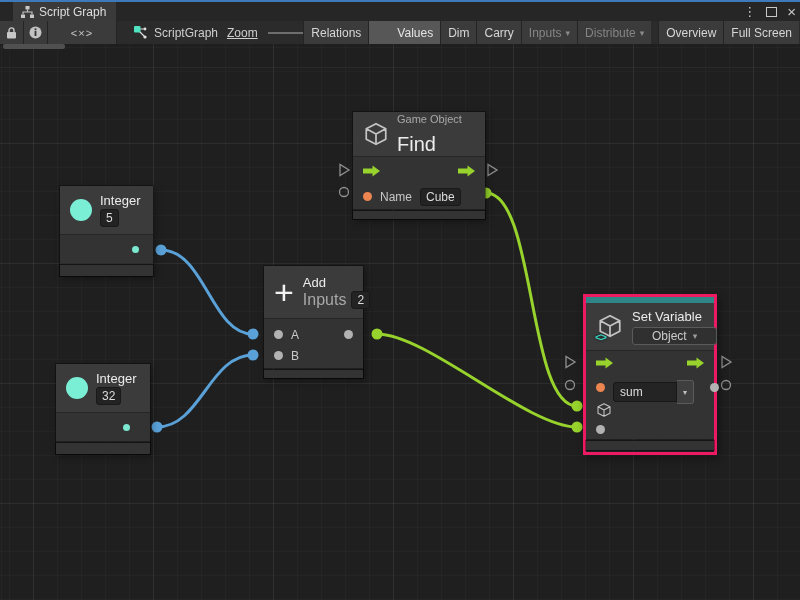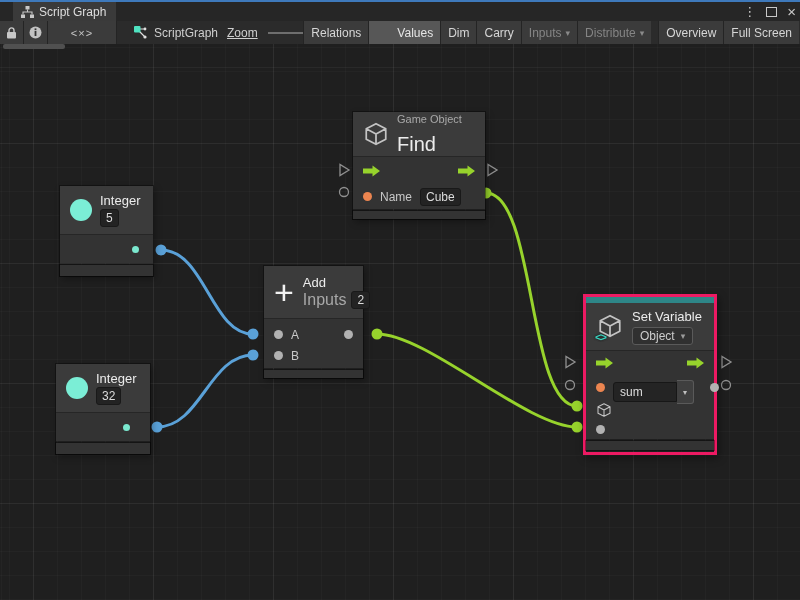--- a/index.html
+++ b/index.html
@@ -56,21 +56,21 @@
   .dot.gray{width:9px;height:9px;background:#b2b2b2;}
   .dot.orange{width:9px;height:9px;background:#ec8550;}
   .dot.mint-sm{width:7px;height:7px;background:#7be8cf;}
   .mint-circle{width:22px;height:22px;border-radius:50%;background:#7beed6;flex:0 0 auto;}
   .prow{display:flex;align-items:center;gap:8px;padding:0 10px;}
   .plabel{font-size:12px;color:#c8c8c8;}
   .spacer{flex:1;}
   
   .sel-wrap{position:absolute;border:3px solid #ec1a63;box-shadow:2px 3px 8px rgba(0,0,0,0.4);}
   .teal-strip{height:6px;background:#2e8688;}
-  .obj-dd{display:inline-flex;align-items:center;gap:6px;background:#303030;border:1px solid #5a5a5a;border-radius:3px;padding:1px 7px;font-size:12px;color:#cccccc;margin-top:3px;}
+  .obj-dd{display:inline-flex;align-items:center;gap:6px;background:#303030;border:1px solid #5a5a5a;border-radius:3px;padding:1px 19px;font-size:12px;color:#cccccc;margin-top:3px;}
   .obj-dd .dd{font-size:9px;color:#9a9a9a;}
   .var-select{display:flex;align-items:center;margin-top:10px;}
   .var-field{width:50px;background:#242424;border:1px solid #171717;border-radius:3px 0 0 3px;color:#dddddd;font-size:12px;padding:2px 6px;}
   .var-ddbtn{width:16px;height:22px;background:#3f3f3f;border:1px solid #5a5a5a;border-left:none;border-radius:0 3px 3px 0;display:flex;align-items:center;justify-content:center;font-size:8px;color:#c0c0c0;}
   .icon-stack{position:relative;width:28px;height:26px;flex:0 0 auto;}
   .icon-stack .code-tag{position:absolute;left:-1px;bottom:-3px;color:#39d5c0;font-weight:bold;font-size:11px;letter-spacing:-1px;text-shadow:0 0 2px #1f1f1f,0 0 2px #1f1f1f;}
   .plus-glyph{font-size:34px;line-height:26px;color:#f2f2f2;font-weight:400;flex:0 0 auto;}
   svg.ic{display:block;}
 </style>
 </head>

